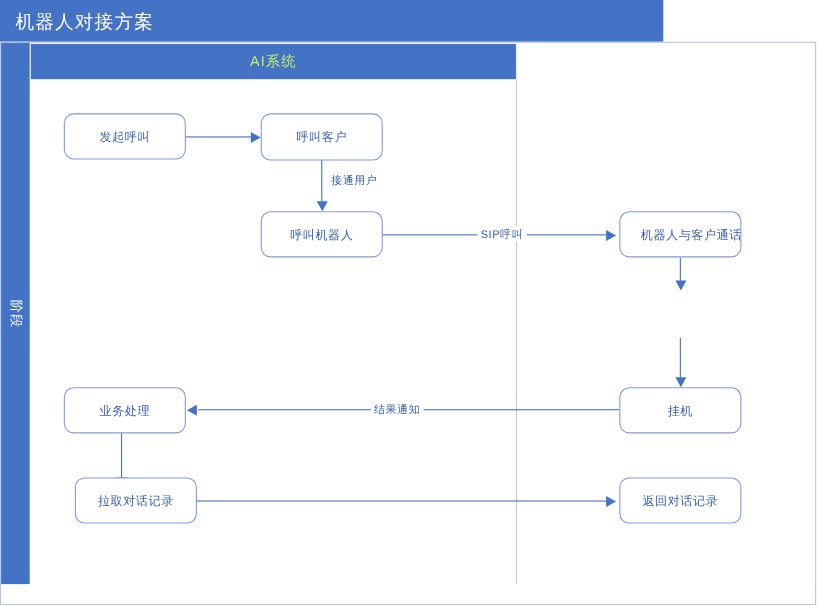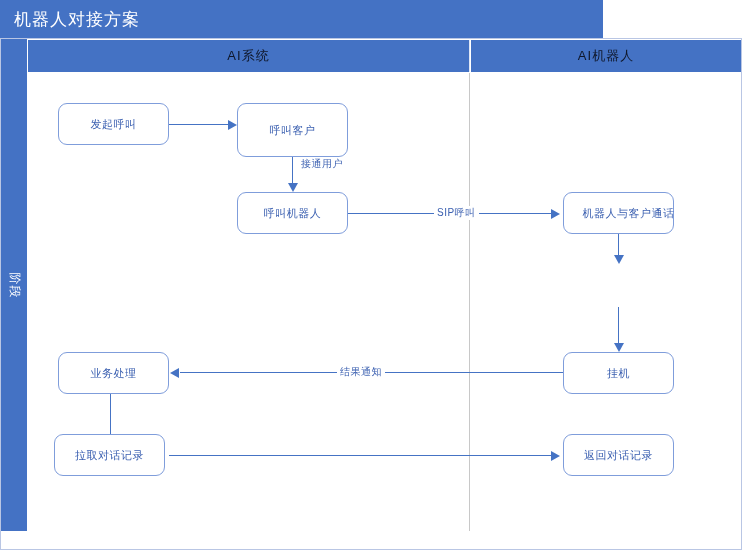--- a/index.html
+++ b/index.html
@@ -69,21 +69,21 @@
     white-space: nowrap;
     letter-spacing: 1px;
   }
 
   
   .col-head {
     position: absolute;
     top: 40px;
     height: 32px;
     background: #4472C4;
-    color: #0f172a;
+    color: #bef264;
     font-size: 13px;
     display: flex;
     align-items: center;
     justify-content: center;
     letter-spacing: 1px;
     box-sizing: border-box;
     border-right: 1px solid #dfe6f5;
   }
   .col-head.left  { left: 28px;  width: 442px; }
   .col-head.right { left: 471px; width: 270px; border-right: none; }
@@ -164,21 +164,20 @@
 
   <div class="frame"></div>
 
   <div class="lane-side">
     <div class="lane-side-label">
       <span>阶段</span>
     </div>
   </div>
 
   <div class="col-head left">AI系统</div>
-  <div class="col-head right">AI机器人</div>
 
   <div class="col-body left"></div>
   <div class="col-body right"></div>
 
   <div class="conn h" style="left:169px; top:124px; width:60px;"></div>
   <div class="arrow right" style="left:228px; top:120px;"></div>
 
   <div class="conn v" style="left:292px; top:145px; height:40px;"></div>
   <div class="arrow down" style="left:288px; top:183px;"></div>
   <div class="edge-label" style="left:262px; top:157px;margin-left:36px;">接通用户</div>
@@ -198,28 +197,28 @@
   <div class="edge-label" style="left:337px; top:365px;">结果通知</div>
 
   <div class="conn v" style="left:110px; top:393px; height:42px;"></div>
   <div class="arrow down" style="left:106px; top:434px;"></div>
 
   <div class="conn h" style="left:169px; top:455px; width:384px;"></div>
   <div class="arrow right" style="left:551px; top:451px;"></div>
 
   <div class="node" style="left:58px;  top:103px; width:111px; height:42px;">发起呼叫</div>
 
-  <div class="node" style="left:237px; top:103px; width:111px; height:54px;">呼叫客户</div>
+  <div class="node" style="left:237px; top:103px; width:111px; height:43px;">呼叫客户</div>
 
   <div class="node" style="left:237px; top:192px; width:111px; height:42px;">呼叫机器人</div>
 
   <div class="node" style="left:563px; top:192px; width:111px; height:42px;padding-left:20px;">机器人与客户通话</div>
 
 
   <div class="node" style="left:58px;  top:352px; width:111px; height:42px;">业务处理</div>
 
   <div class="node" style="left:563px; top:352px; width:111px; height:42px;">挂机</div>
 
-  <div class="node" style="left:54px;  top:434px; width:111px; height:42px;">拉取对话记录</div>
+  <div class="node" style="left:68px;  top:434px; width:111px; height:42px;">拉取对话记录</div>
 
   <div class="node" style="left:563px; top:434px; width:111px; height:42px;">返回对话记录</div>
 
 </div>
 
 </body></html>

